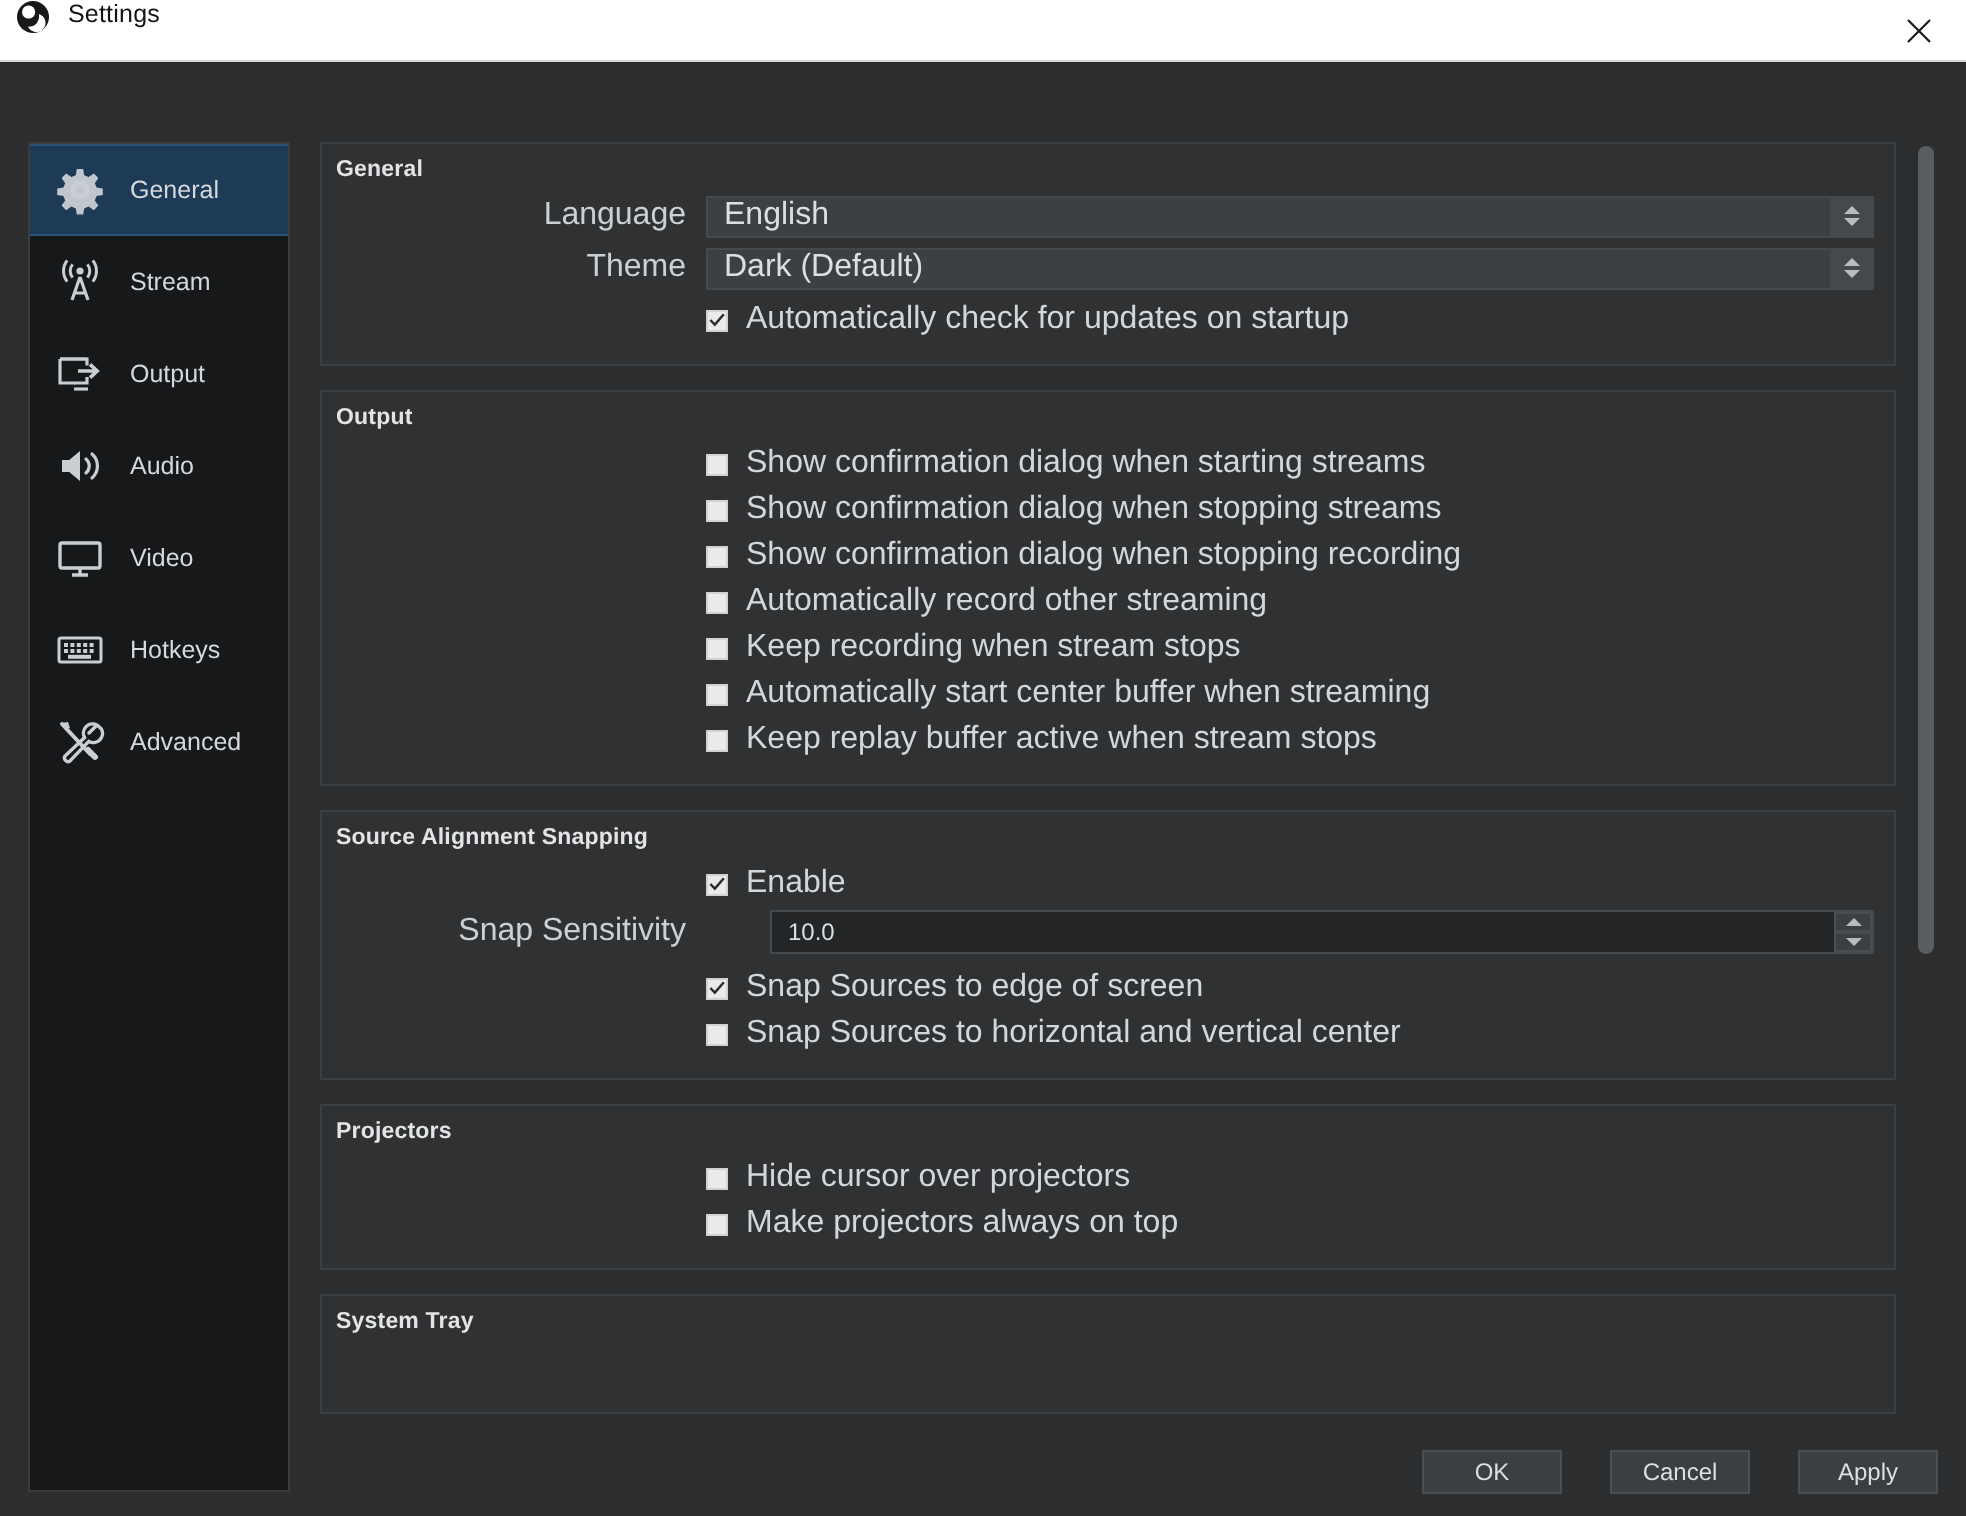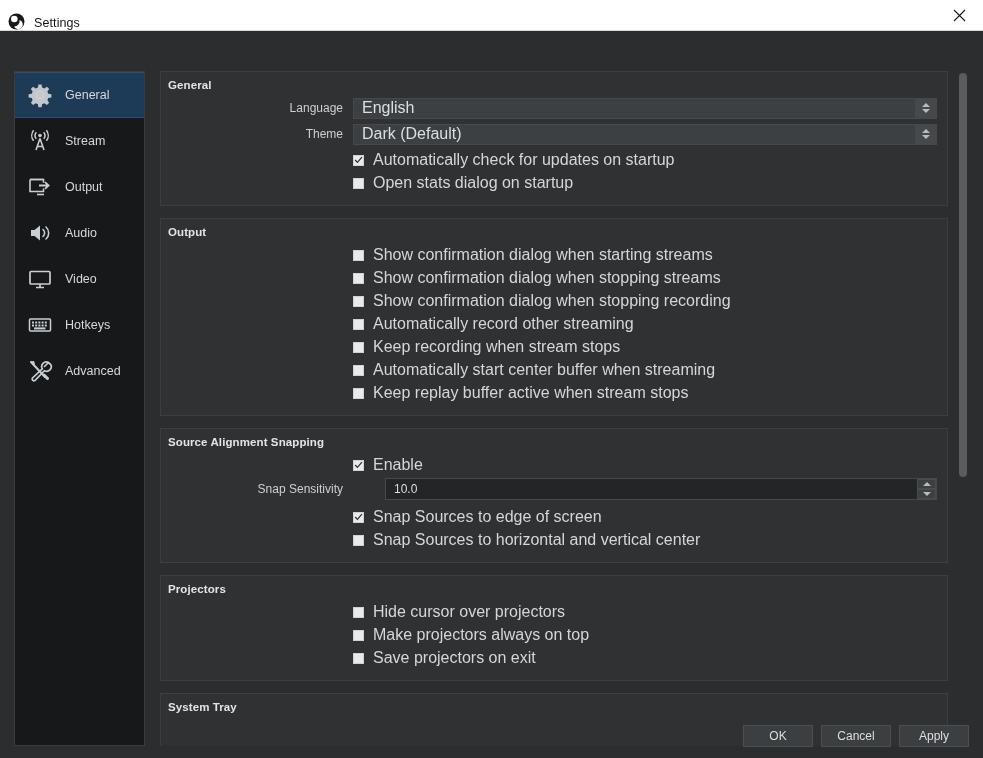--- a/index.html
+++ b/index.html
@@ -9,21 +9,21 @@
     background:#2b2d2f;
     color:#d6d6d6;
     font-size:12px;
     -webkit-font-smoothing:antialiased;
   }
 
   
   #titlebar {
     height:31px; width:983px;
     background:#ffffff;
-    display:flex; align-items:flex-end;
+    display:flex; align-items:flex-start;
     border-bottom:1px solid #d8d8d8;
     position:relative;
   }
   #obs-logo { margin-left:8px; width:17px; height:17px; position:relative; }
   #obs-logo svg { display:block; }
   #title-text {
     margin-left:9px; color:#111315; font-size:12.5px; letter-spacing:.1px;
   }
   #close-btn {
     position:absolute; right:0; top:0; width:47px; height:30px;
@@ -79,21 +79,21 @@
   }
   .group-title {
     font-weight:bold; font-size:11.5px; color:#e2e4e6;
     margin:1px 0 6px 1px; letter-spacing:.1px;
   }
 
   .row { display:flex; align-items:center; height:22px; margin-bottom:4px; }
   .row.tall { height:24px; margin-bottom:5px;gap:32px; }
   .row-label {
     width:186px; text-align:right; padding-right:10px;
-    font-size:12px; color:#cdd0d2; flex:0 0 186px;
+    font-size:16px; color:#cdd0d2; flex:0 0 186px;
   }
 
   
   .combo {
     flex:1 1 auto; height:21px;
     background:#3d4042; border:1px solid #46494b;
     display:flex; align-items:center; position:relative;
     cursor:pointer;
   }
   .combo .val { padding-left:8px; font-size:16px; color:#dcdfe1; }
@@ -143,21 +143,21 @@
     background:#2b2d2f;
   }
   #scrollthumb {
     position:absolute; left:2px; top:2px; width:8px; height:404px;
     background:#5a5d5f; border-radius:4px; cursor:pointer;
   }
 
   
   #buttonbar {
     position:absolute; right:14px; bottom:11px;
-    display:flex; gap:8px;
+    display:flex; gap:24px;
   }
   .dlgbtn {
     width:70px; height:22px;
     background:#3c3f41; border:1px solid #4c4f51;
     color:#dcdfe1; font-size:12px;
     display:flex; align-items:center; justify-content:center;
     cursor:pointer;
   }
 </style>
 </head>
@@ -302,27 +302,20 @@
 
         <div class="cbrow">
           <div class="spacer"></div>
           <span class="checkbox checked">
             <svg width="10" height="10" viewBox="0 0 10 10">
                 <path d="M1.3 5 L3.8 7.6 L8.8 1.8" stroke="#2c2e30" stroke-width="1.4" fill="none"></path>
               </svg>
           </span>
           <span class="cblabel">Automatically check for updates on startup</span>
         </div>
-        <div class="cbrow">
-          <div class="spacer"></div>
-          <span class="checkbox">
-            
-          </span>
-          <span class="cblabel">Open stats dialog on startup</span>
-        </div>
       </div>
 
       <div class="group">
         <div class="group-title">Output</div>
 
         <div class="cbrow">
           <div class="spacer"></div>
           <span class="checkbox">
             
           </span>
@@ -428,27 +421,20 @@
           </span>
           <span class="cblabel">Hide cursor over projectors</span>
         </div>
         <div class="cbrow">
           <div class="spacer"></div>
           <span class="checkbox">
             
           </span>
           <span class="cblabel">Make projectors always on top</span>
         </div>
-        <div class="cbrow">
-          <div class="spacer"></div>
-          <span class="checkbox">
-            
-          </span>
-          <span class="cblabel">Save projectors on exit</span>
-        </div>
       </div>
 
       <div class="group">
         <div class="group-title">System Tray</div>
 
         <div class="cbrow">
           <div class="spacer"></div>
 
         </div>
 

